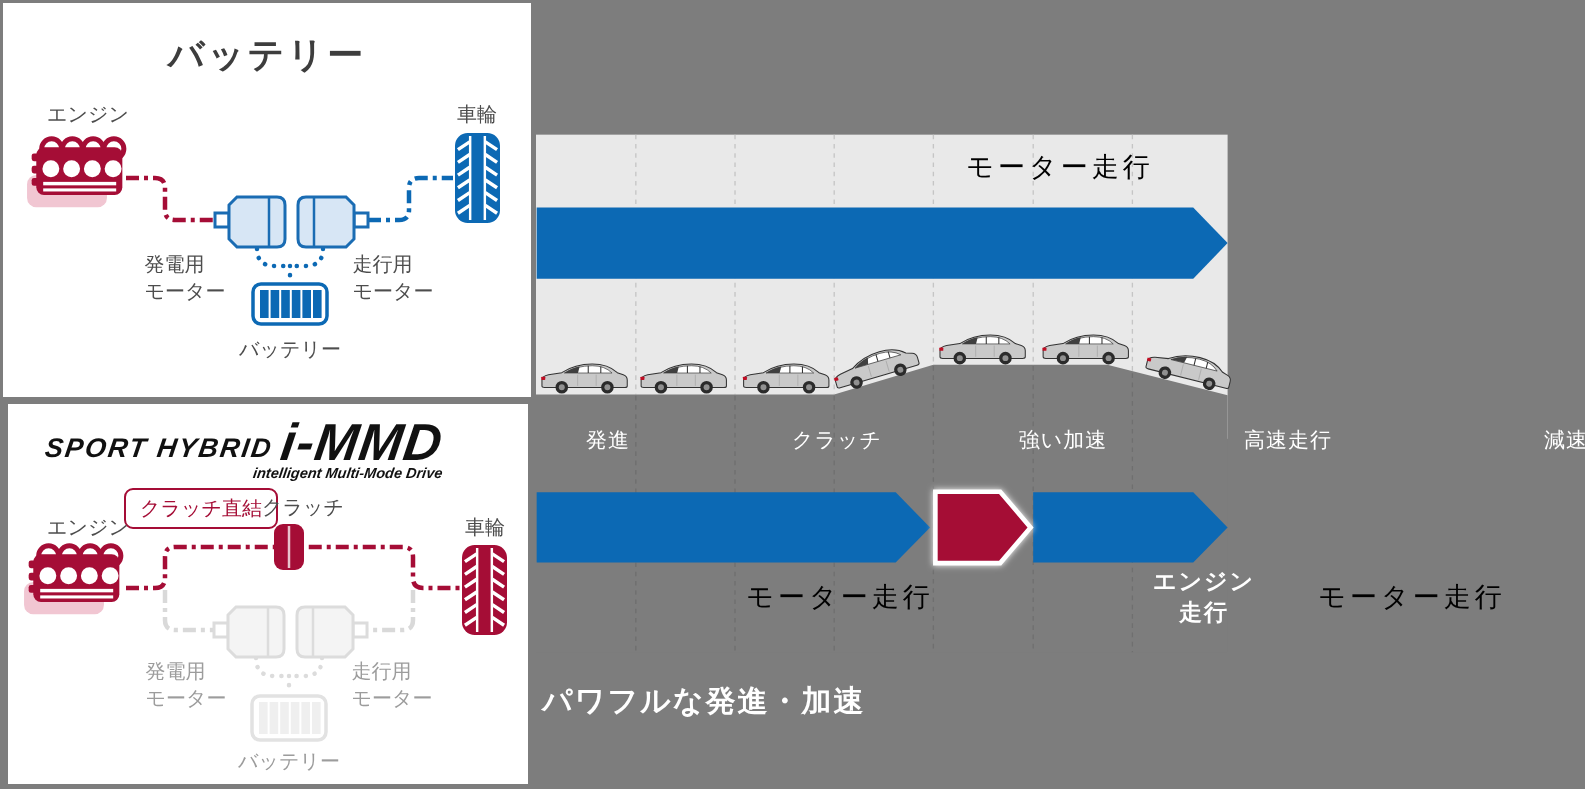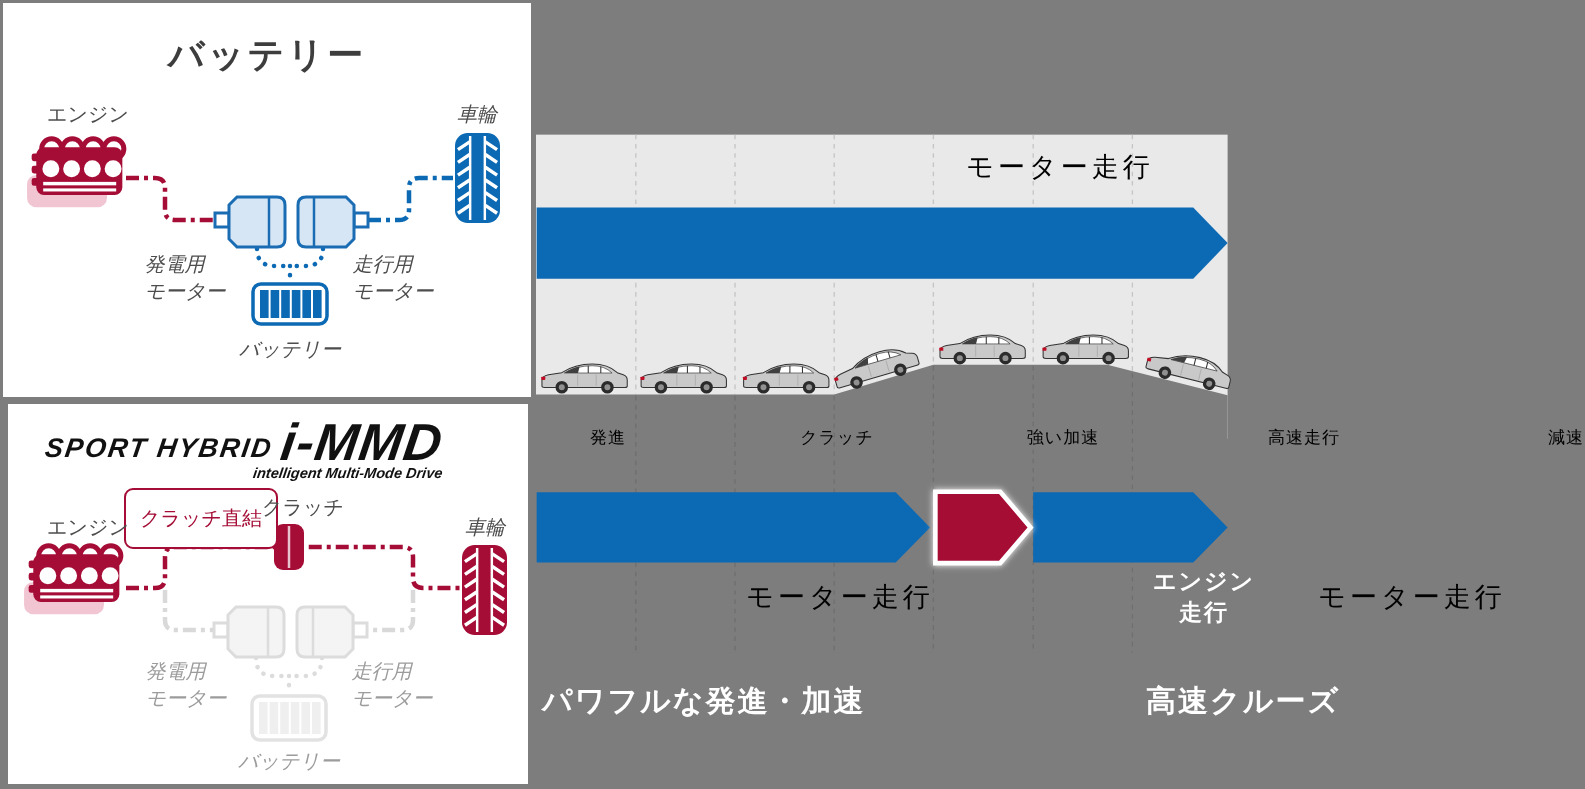--- a/index.html
+++ b/index.html
@@ -5,36 +5,36 @@
   html,body{margin:0;padding:0;background:#7d7d7d;}
   body{font-family:"Liberation Sans","DejaVu Sans",sans-serif;}
   #root{position:relative;width:1585px;height:789px;background:#7d7d7d;overflow:hidden;}
   .panel{position:absolute;background:#ffffff;}
   #series-panel{left:3px;top:3px;width:528px;height:394px;}
   #immd-panel{left:8px;top:404px;width:520px;height:380px;}
   #timeline-panel{left:536px;top:3px;width:1046px;height:783px;background:transparent;}
   .abs{position:absolute;}
   .panel-title{width:100%;text-align:center;font-size:36px;font-weight:bold;color:#3d3d3d;letter-spacing:3px;}
   .diagram-label{font-size:20px;color:#4d4d4d;white-space:nowrap;}
-  .diagram-label.centered{transform:translateX(-50%);text-align:center;font-style:italic;}
+  .diagram-label.centered{transform:translateX(-50%);text-align:center;}
   .diagram-label.inactive{color:#9c9c9c;}
   .two-line span{display:block;text-align:left;line-height:1.35;}
   .badge{border:2px solid #a50d36;border-radius:9px;color:#a50d36;font-size:20px;
-         padding:15px 14px;background:#fff;white-space:nowrap;}
+         padding:5px 14px;background:#fff;white-space:nowrap;}
   .logo-row{display:flex;align-items:flex-end;color:#111;transform:skewX(-8deg);white-space:nowrap;}
   .logo-brand{font-size:27px;font-weight:900;font-style:italic;letter-spacing:2px;}
   .logo-model{font-size:52px;font-weight:900;font-style:italic;letter-spacing:1px;line-height:0.85;margin-left:8px;}
   .logo-sub{font-size:14.5px;font-weight:bold;font-style:italic;color:#111;text-align:right;
             transform:skewX(-8deg);margin-top:1px;}
   .arrow-label{color:#000000;font-size:27px;letter-spacing:4px;white-space:nowrap;
                transform:translate(-50%,-50%);}
   .engine-arrow-label{color:#fff;font-size:23px;font-weight:bold;text-align:center;line-height:1.35;
                transform:translate(-50%,-50%);}
   .engine-arrow-label span{display:block;letter-spacing:2px;}
-  .phase-label{color:#000000;font-size:17px;letter-spacing:1px;white-space:nowrap;transform:translateX(-50%);}
+  .phase-label{color:#ffffff;font-size:21px;letter-spacing:1px;white-space:nowrap;transform:translateX(-50%);}
   .caption{color:#fff;font-size:30px;font-weight:bold;letter-spacing:2px;white-space:nowrap;text-align:center;}
   svg{display:block;}
 </style>
 </head>
 <body>
 
 <div id="root">
 
   <svg width="0" height="0" aria-hidden="true">
     <defs>
@@ -236,26 +236,25 @@
       <polygon points="537,544 1080,544 1132,597 1080,650 537,650" fill="#0c69b4"></polygon>
       <polygon points="1288,544 1530,544 1582,597 1530,650 1288,650" fill="#0c69b4"></polygon>
       <polygon points="1140,543 1238,543 1284,597 1238,651 1140,651" fill="#a50d36" stroke="#ffffff" stroke-width="7" filter="url(#glowW)"></polygon>
     </svg>
 
     <div class="abs arrow-label" style="left:524px;top:164px">モーター走行</div>
 
     <div class="abs phase-label" style="left:72px;top:423px">発進</div>
     <div class="abs phase-label" style="left:301px;top:423px">クラッチ</div>
     <div class="abs phase-label" style="left:527px;top:423px">強い加速</div>
-    <div class="abs phase-label" style="left:768px;top:423px">高速走行</div>
+    <div class="abs phase-label" style="left:752px;top:423px">高速走行</div>
     <div class="abs phase-label" style="left:1030px;top:423px">減速</div>
 
     <div class="abs arrow-label" style="left:304px;top:594px">モーター走行</div>
     <div class="abs engine-arrow-label" style="left:668px;top:594px">
       <span>エンジン</span>
       <span>走行</span>
     </div>
     <div class="abs arrow-label" style="left:876px;top:594px">モーター走行</div>
 
     <div class="abs caption" style="left:6px;top:678px">パワフルな発進・加速</div>
-    <div class="abs caption" style="left:610px;top:678px">高速クルーズ</div>
   </section>
 </div>
 
 </body></html>

